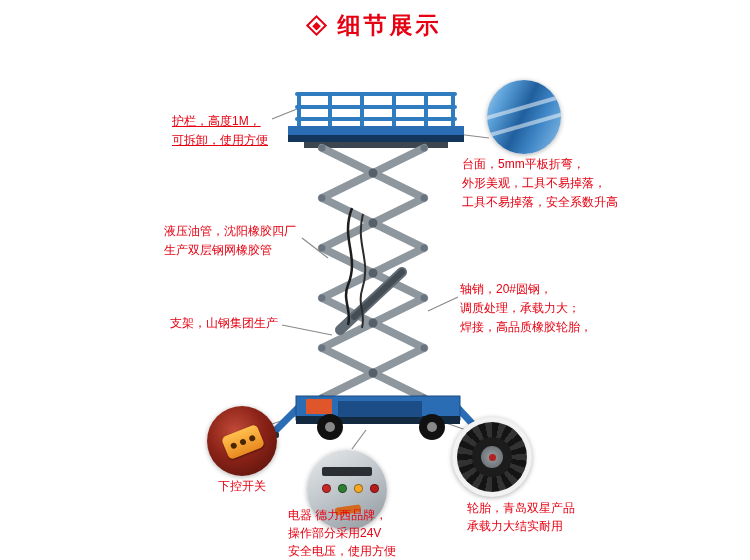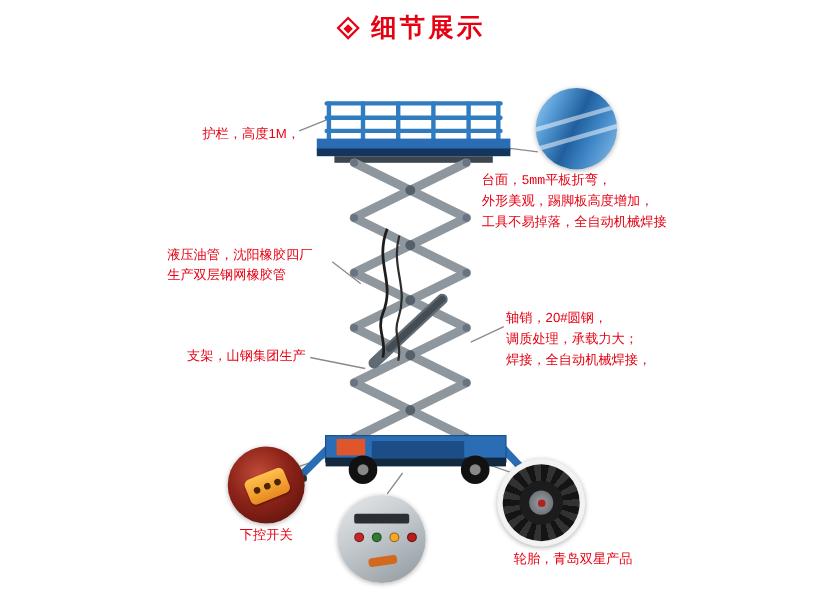--- a/index.html
+++ b/index.html
@@ -12,23 +12,23 @@
     display: flex; align-items: center; justify-content: center; gap: 14px; }
   .diamond { width: 15px; height: 15px; border: 2.5px solid var(--accent-red, #e60012);
     transform: rotate(45deg); display: flex; align-items: center; justify-content: center; flex: 0 0 auto; }
   .diamond-inner { width: 6px; height: 6px; background: var(--accent-red, #e60012); }
   .page-title { color: var(--accent-red, #e60012); font-size: 23px; font-weight: bold; letter-spacing: 3px; }
 
   .art { position: absolute; left: 0; top: 0; }
 
   .note { position: absolute; color: var(--accent-red, #e60012); font-size: 12px;
     line-height: 19px; white-space: nowrap; }
-  .note-guardrail { left: 184px; top: 112px; }
-  .note-platform  { left: 438px; top: 155px; font-family: Liberation Mono, monospace; }
-  .note-hydraulic { left: 152px; top: 222px; }
+  .note-guardrail { left: 172px; top: 112px; text-decoration: underline; }
+  .note-platform  { left: 462px; top: 155px; }
+  .note-hydraulic { left: 164px; top: 222px; }
   .note-bracket   { left: 170px; top: 314px; }
   .note-pin       { left: 460px; top: 280px; }
   .note-remote    { left: 218px; top: 478px; font-family: Liberation Mono, monospace; }
   .note-electric  { left: 288px; top: 506px; line-height: 18px; }
   .note-tire      { left: 467px; top: 500px; line-height: 18px; font-family: Liberation Mono, monospace; }
 
   .photo { position: absolute; border-radius: 50%; overflow: hidden;
     box-shadow: 0 1px 5px rgba(0,0,0,.3); }
   .photo-platform { left: 487px; top: 80px; width: 74px; height: 74px;
     background: linear-gradient(115deg,#a6d2f0 0%,#5a9fd8 22%,#205f9e 48%,#3f86c6 68%,#8cc0e8 100%); }
@@ -203,45 +203,52 @@
       <div class="tire-mid">
         <div class="tire-hub">
           <div class="tire-cap"></div>
         </div>
       </div>
     </div>
   </div>
 
   <div class="note note-guardrail">
     <div>护栏，高度1M，</div>
+    <div>可拆卸，使用方便</div>
   </div>
 
   <div class="note note-platform">
     <div>台面，5mm平板折弯，</div>
-    <div>外形美观，踢脚板高度增加，</div>
-    <div>工具不易掉落，全自动机械焊接</div>
+    <div>外形美观，工具不易掉落，</div>
+    <div>工具不易掉落，安全系数升高</div>
   </div>
 
   <div class="note note-hydraulic">
     <div>液压油管，沈阳橡胶四厂</div>
     <div>生产双层钢网橡胶管</div>
   </div>
 
   <div class="note note-bracket">
     <div>支架，山钢集团生产</div>
   </div>
 
   <div class="note note-pin">
     <div>轴销，20#圆钢，</div>
     <div>调质处理，承载力大；</div>
-    <div>焊接，全自动机械焊接，</div>
+    <div>焊接，高品质橡胶轮胎，</div>
   </div>
 
   <div class="note note-remote">
     <div>下控开关</div>
   </div>
 
+  <div class="note note-electric">
+    <div>电器 德力西品牌，</div>
+    <div>操作部分采用24V</div>
+    <div>安全电压，使用方便</div>
+  </div>
 
   <div class="note note-tire">
     <div>轮胎，青岛双星产品</div>
+    <div>承载力大结实耐用</div>
   </div>
 
 </div>
 
 </body></html>

